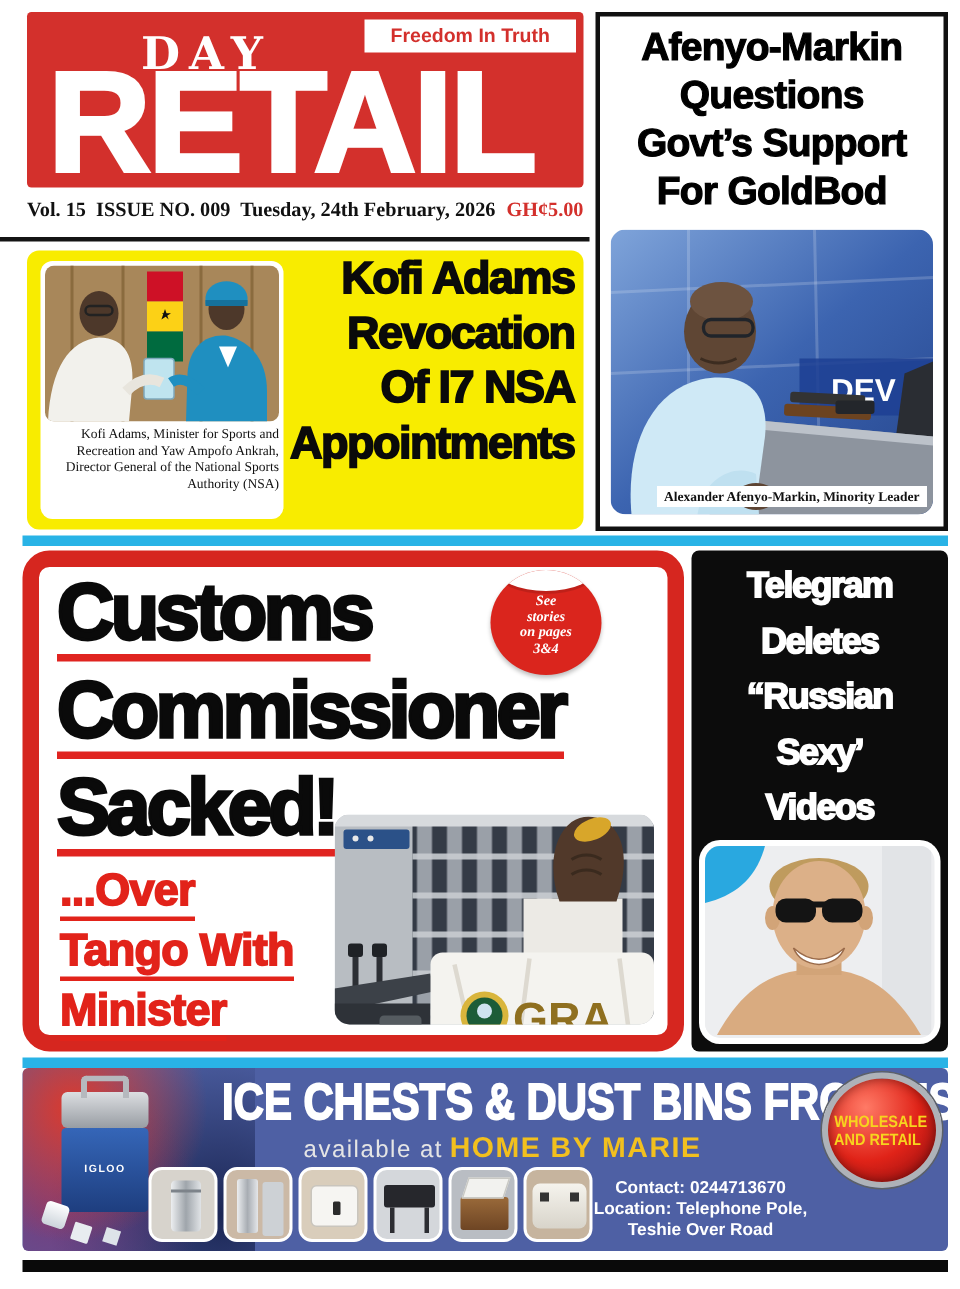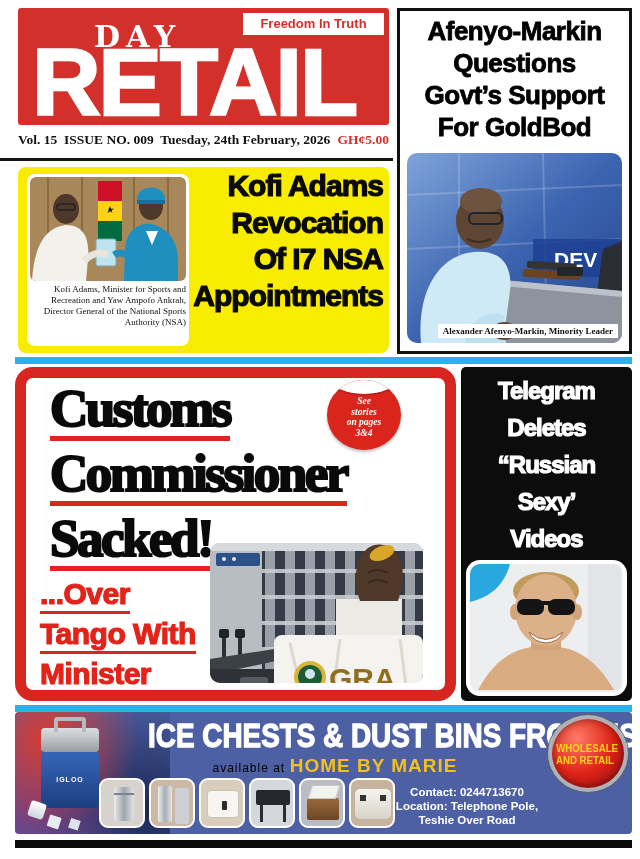--- a/index.html
+++ b/index.html
@@ -47,31 +47,31 @@
     -webkit-text-stroke:1.2px #0a0a0a; white-space:nowrap; }
 
   
   .stripe { position:absolute; left:15px; width:617px; height:7px; background:#29b3e6; }
   .stripe1 { top:357px; } .stripe2 { top:705px; }
   .bottom-bar { position:absolute; left:15px; top:840px; width:617px; height:8px; background:#0a0a0a; }
 
   
   .customs { position:absolute; left:15px; top:367px; width:441px; height:334px; background:#fff;
     border:11px solid #d6261f; border-radius:18px; }
-  .customs .hl { padding:3px 0 0 24px;font-family:Liberation Serif, serif; }
+  .customs .hl { padding:3px 0 0 12px; }
   .customs .hl div { margin-bottom:5px; }
   .customs .hl span { display:inline-block; color:#0a0a0a; font-weight:bold; font-size:53px;
     line-height:55px; letter-spacing:-2.5px; -webkit-text-stroke:2.2px #0a0a0a;
     border-bottom:5px solid #e02420; padding-bottom:0; white-space:nowrap; }
   .customs .sub { position:absolute; left:14px; top:200px; }
   .customs .sub div { margin-bottom:4px; }
   .customs .sub span { display:inline-block; color:#e2231a; font-weight:bold; font-size:30px;
     line-height:31px; letter-spacing:-0.5px; -webkit-text-stroke:1.2px #e2231a;
     border-bottom:3px solid #e2231a; padding-bottom:2px; white-space:nowrap; }
-  .customs .photo { position:absolute; right:22px; bottom:7px; width:213px; height:140px;
+  .customs .photo { position:absolute; right:9px; bottom:7px; width:213px; height:140px;
     border-radius:10px; overflow:hidden; }
   .sticker { position:absolute; top:2px; right:44px; width:74px; height:70px; }
   .sticker .disc { position:absolute; inset:0; background:#da251d; border-radius:50%;
     box-shadow:0 2px 3px rgba(0,0,0,.25); overflow:hidden; }
   .sticker .bite { position:absolute; top:-16px; left:4px; width:66px; height:30px; background:#fff;
     border-radius:50%; box-shadow:0 2px 0 rgba(0,0,0,.12); }
   .sticker .txt { position:absolute; top:16px; left:0; right:0; text-align:center; color:#fff;
     font-family:"Liberation Serif", serif; font-style:italic; font-weight:bold; font-size:9.5px;
     line-height:10.5px; }
 
@@ -99,21 +99,21 @@
   .cooler .body { height:56px; background:linear-gradient(#3566b8,#1e3e7f); border-radius:3px;
     color:#fff; font-size:7px; font-weight:bold; text-align:center; padding-top:24px;
     letter-spacing:1px; }
   .cooler .ice { position:absolute; left:-12px; bottom:-10px; width:16px; height:16px;
     background:linear-gradient(#fff,#ccd4db); transform:rotate(18deg); border-radius:3px;
     box-shadow:20px 6px 0 -2px #e8ecf0, 40px 2px 0 -3px #dde3e9; }
   .ad .headline { position:absolute; left:92px; top:4px; width:456px; text-align:center; color:#fff;
     font-weight:bold; font-size:34px; white-space:nowrap; transform:scaleX(.82);
     transform-origin:center; -webkit-text-stroke:1.3px #fff; }
   .ad .subline { position:absolute; left:92px; top:43px; width:456px; text-align:center; white-space:nowrap; }
-  .ad .avail { color:#000000; font-size:12px; letter-spacing:1px; }
+  .ad .avail { color:#e5e5e5; font-size:16px; letter-spacing:1px; }
   .ad .store { color:#f2c01e; font-size:19px; font-weight:bold; letter-spacing:1px; }
   .ad .badge { position:absolute; right:4px; top:3px; width:80px; height:77px; border-radius:50%;
     background:radial-gradient(circle at 35% 28%, #ff7a66, #e02318 52%, #8e0d10 96%);
     border:4px solid #aeb2b8; box-shadow:0 0 0 1px #5d6166, inset 0 0 8px rgba(0,0,0,.45);
     display:flex; flex-direction:column; align-items:flex-start; justify-content:center; }
   .ad .badge div { color:#f7d41e; font-weight:bold; font-size:11px; line-height:12px;
     transform:scaleX(.88); white-space:nowrap; }
   .ad .thumbs { position:absolute; left:84px; top:66px; display:flex; gap:4px; }
   .thumb { width:46px; height:50px; background:#fff; border-radius:9px; position:relative;
     overflow:hidden; border:2px solid #fff; }

